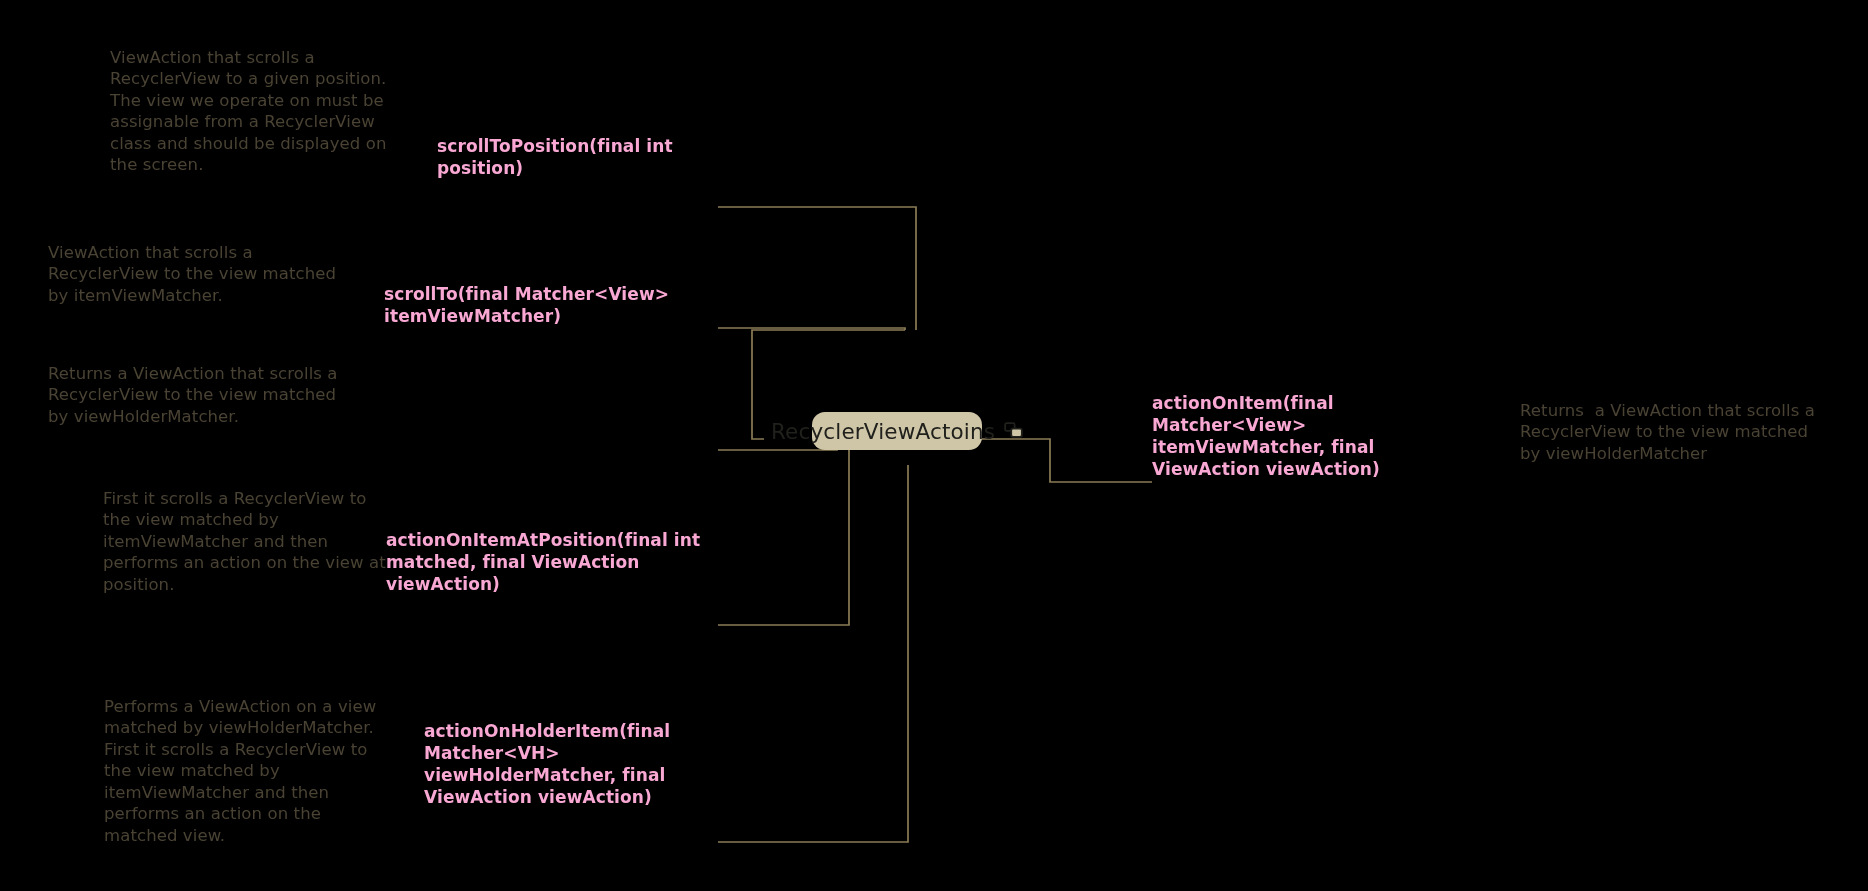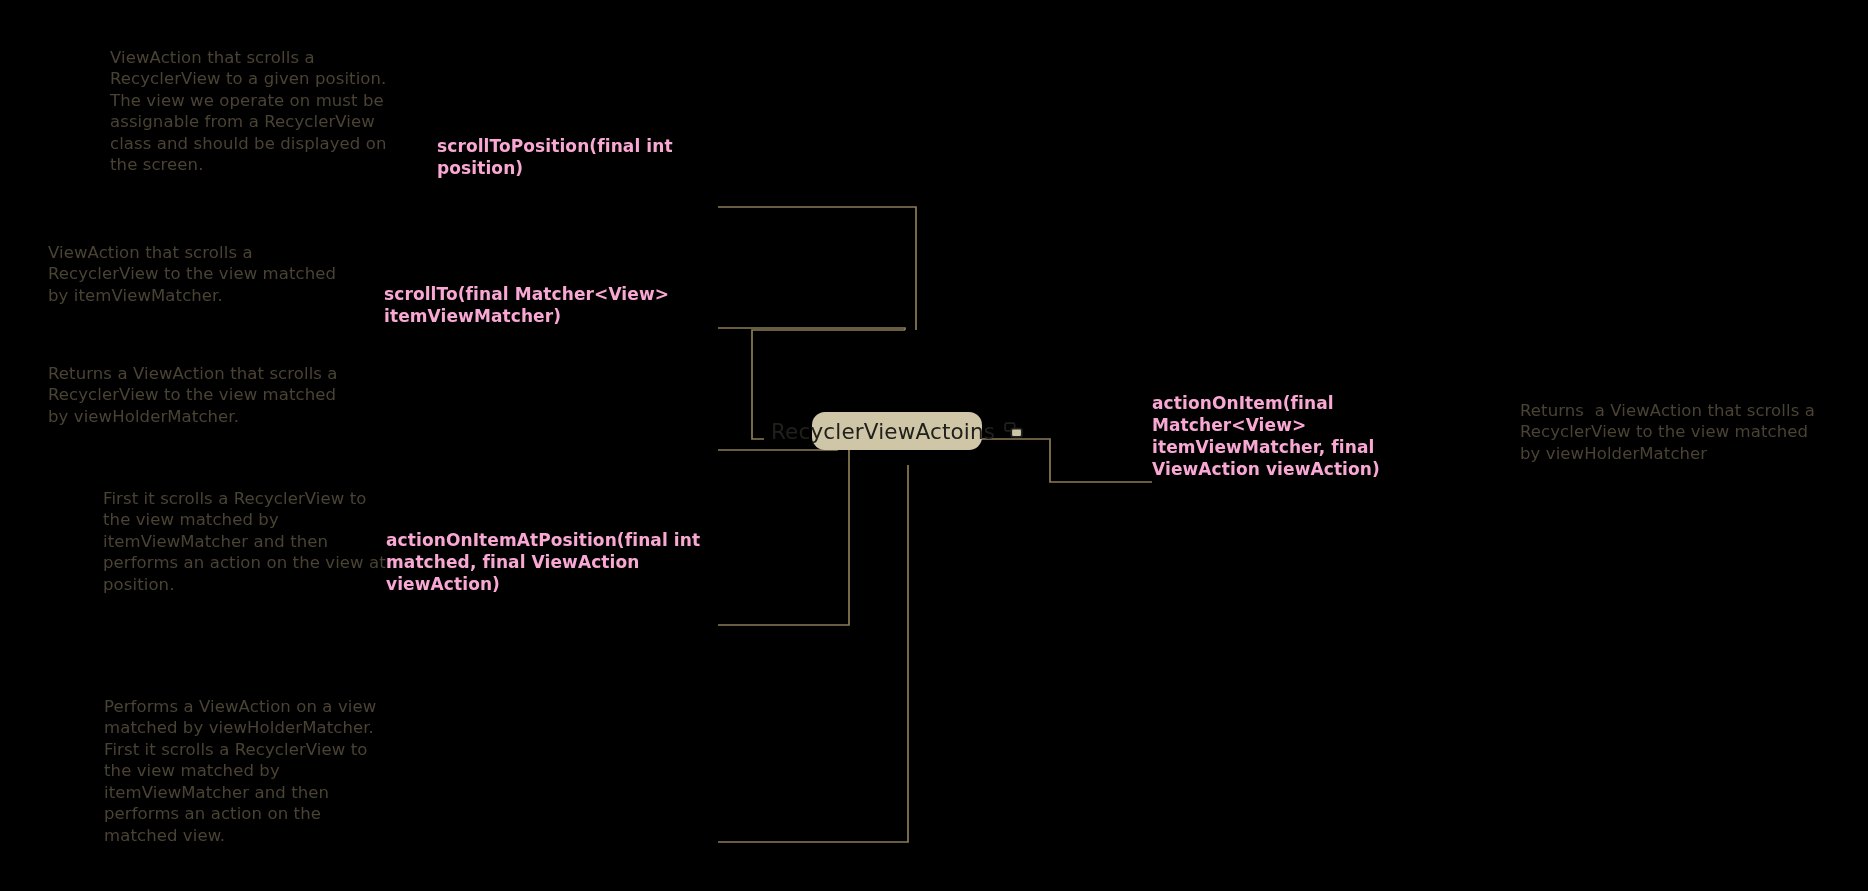--- a/index.html
+++ b/index.html
@@ -92,20 +92,24 @@
   </div>
   <div class="node meth" style="left:386px;top:529px;width:332px;height:96px;">
     <span class="txt">actionOnItemAtPosition(final int matched, final ViewAction viewAction)</span>
     <span class="rule thick"></span>
   </div>
 
   <div class="node desc" style="left:104px;top:696px;width:285px;height:182px;">
     <span class="txt">Performs a ViewAction on a view matched by viewHolderMatcher. First it scrolls a RecyclerView to the view matched by itemViewMatcher and then performs an action on the matched view.</span>
     <span class="rule"></span>
   </div>
+  <div class="node meth" style="left:424px;top:720px;width:294px;height:122px;">
+    <span class="txt">actionOnHolderItem(final Matcher&lt;VH&gt; viewHolderMatcher, final ViewAction viewAction)</span>
+    <span class="rule thick"></span>
+  </div>
 
   <div id="central">
     <span class="label">RecyclerViewActoins</span>
     <svg id="copy-ic" viewBox="0 0 20 19">
       <rect x="1.2" y="1.2" width="10" height="8.2" rx="1.6" ry="1.6" fill="none" stroke="#20201c" stroke-width="1.9"></rect>
       <rect x="7.6" y="7.0" width="11.2" height="8.6" rx="1.8" ry="1.8" fill="#cfc6a7" stroke="#20201c" stroke-width="1.9"></rect>
     </svg>
   </div>
 
   <div class="node meth" style="left:1152px;top:392px;width:294px;height:90px;">

